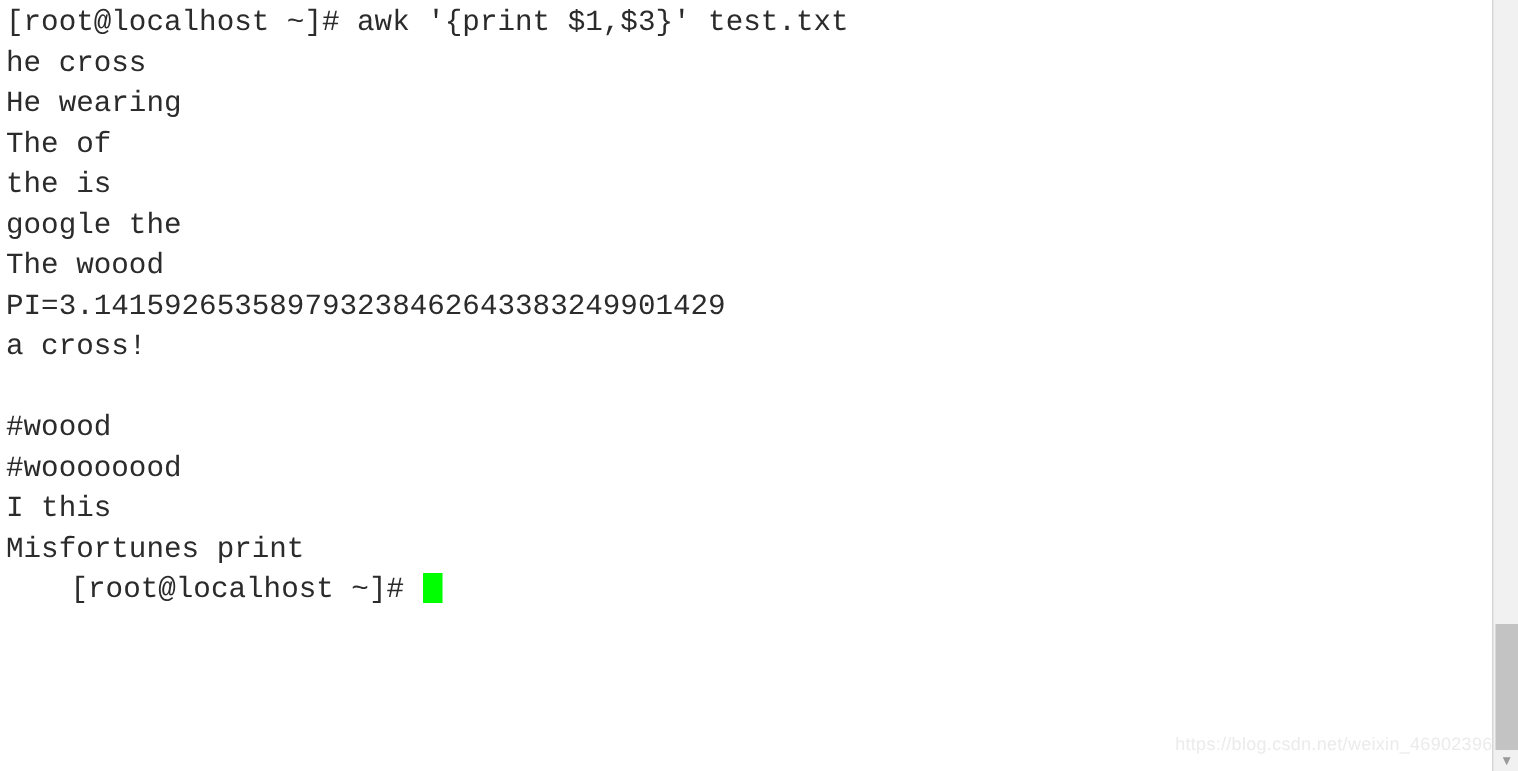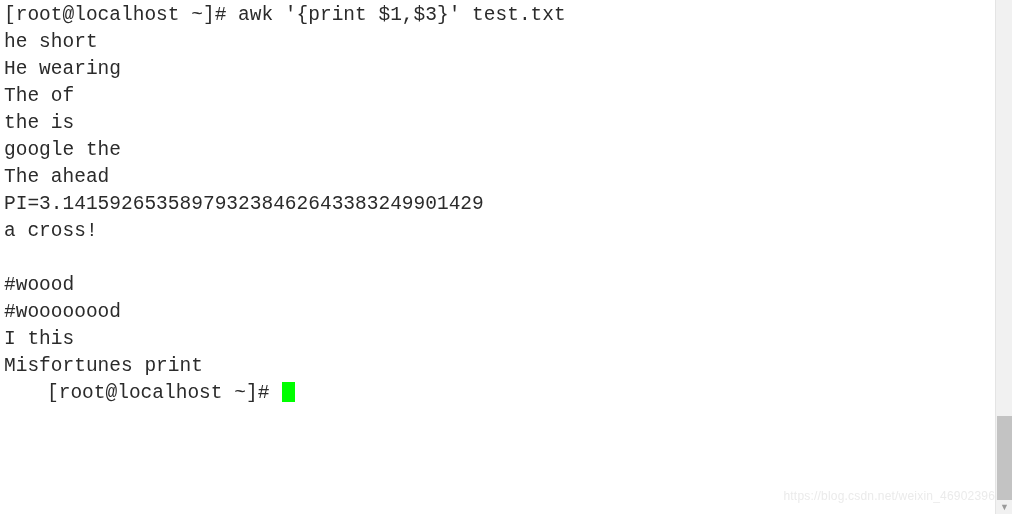--- a/index.html
+++ b/index.html
@@ -118,26 +118,26 @@
   }
 </style>
 </head>
 <body>
 
 <div id="screen">
 
   <div id="terminal">
 
     <div class="line">[root@localhost ~]# awk '{print $1,$3}' test.txt</div>
-    <div class="line">he short</div>
+    <div class="line">he cross</div>
     <div class="line">He wearing</div>
     <div class="line">The of</div>
     <div class="line">the is</div>
     <div class="line">google the</div>
-    <div class="line">The ahead</div>
+    <div class="line">The woood</div>
     <div class="line">PI=3.141592653589793238462643383249901429</div>
     <div class="line">a cross!</div>
     <div class="line blank"></div>
     <div class="line">#woood</div>
     <div class="line">#woooooood</div>
     <div class="line">I this</div>
     <div class="line">Misfortunes print</div>
 
     <div class="line prompt-line"><span>[root@localhost ~]# </span><span class="cursor"></span></div>
 

